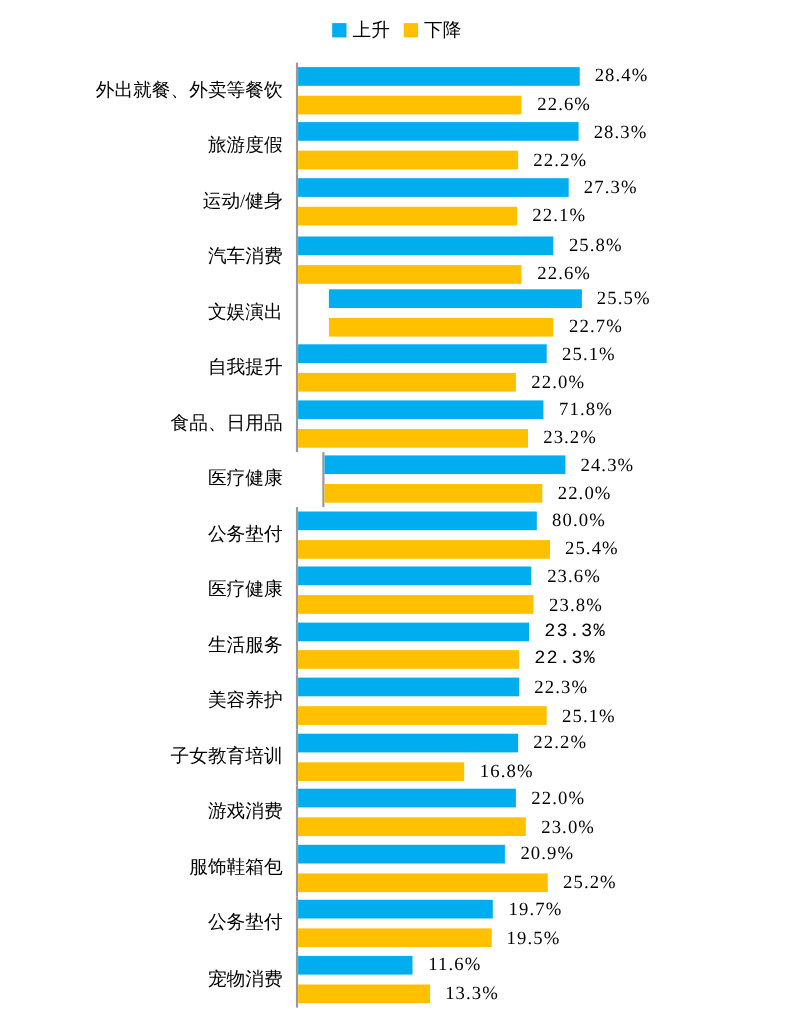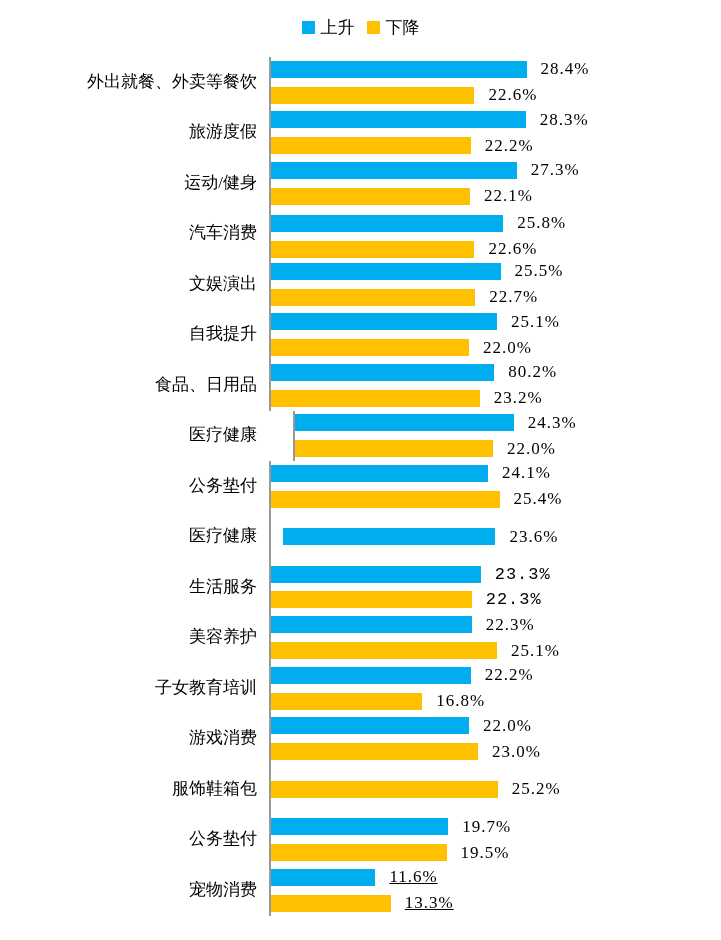--- a/index.html
+++ b/index.html
@@ -137,21 +137,21 @@
             <span class="val">25.8%</span>
           </div>
           <div class="bar-line">
             <div class="bar" style="background: rgb(255, 192, 0); width: 203.4px;"></div>
             <span class="val">22.6%</span>
           </div>
         </div>
       </div>
       <div class="row">
         <div class="cat">文娱演出</div>
-        <div class="bars" style="border-left-color: rgb(153, 153, 153);">
+        <div class="bars" style="border-left-color: rgb(153, 153, 153); padding-left: 28px;">
           <div class="bar-line">
             <div class="bar" style="background: rgb(0, 174, 239); width: 229.5px;"></div>
             <span class="val">25.5%</span>
           </div>
           <div class="bar-line">
             <div class="bar" style="background: rgb(255, 192, 0); width: 204.3px;"></div>
             <span class="val">22.7%</span>
           </div>
         </div>
       </div>
@@ -166,21 +166,21 @@
             <div class="bar" style="background: rgb(255, 192, 0); width: 198px;"></div>
             <span class="val">22.0%</span>
           </div>
         </div>
       </div>
       <div class="row">
         <div class="cat">食品、日用品</div>
         <div class="bars" style="border-left-color: rgb(153, 153, 153);">
           <div class="bar-line">
             <div class="bar" style="background: rgb(0, 174, 239); width: 223.2px;"></div>
-            <span class="val">80.2%</span>
+            <span class="val">71.8%</span>
           </div>
           <div class="bar-line">
             <div class="bar" style="background: rgb(255, 192, 0); width: 208.8px;"></div>
             <span class="val">23.2%</span>
           </div>
         </div>
       </div>
       <div class="row">
         <div class="cat">医疗健康</div>
         <div class="bars" style="border-left-color: rgb(153, 153, 153); margin-left: 24px;">
@@ -192,35 +192,39 @@
             <div class="bar" style="background: rgb(255, 192, 0); width: 198px;"></div>
             <span class="val">22.0%</span>
           </div>
         </div>
       </div>
       <div class="row">
         <div class="cat">公务垫付</div>
         <div class="bars" style="border-left-color: rgb(153, 153, 153);">
           <div class="bar-line">
             <div class="bar" style="background: rgb(0, 174, 239); width: 216.9px;"></div>
-            <span class="val">24.1%</span>
+            <span class="val">80.0%</span>
           </div>
           <div class="bar-line">
             <div class="bar" style="background: rgb(255, 192, 0); width: 228.6px;"></div>
             <span class="val">25.4%</span>
           </div>
         </div>
       </div>
       <div class="row">
         <div class="cat">医疗健康</div>
-        <div class="bars" style="border-left-color: rgb(153, 153, 153); padding-left: 12px;">
+        <div class="bars" style="border-left-color: rgb(153, 153, 153);">
           <div class="bar-line">
             <div class="bar" style="background: rgb(0, 174, 239); width: 212.4px;"></div>
             <span class="val">23.6%</span>
           </div>
+          <div class="bar-line">
+            <div class="bar" style="background: rgb(255, 192, 0); width: 214.2px;"></div>
+            <span class="val">23.8%</span>
+          </div>
         </div>
       </div>
       <div class="row">
         <div class="cat">生活服务</div>
         <div class="bars" style="border-left-color: rgb(153, 153, 153); font-family: Liberation Mono, monospace;">
           <div class="bar-line">
             <div class="bar" style="background: rgb(0, 174, 239); width: 209.7px;"></div>
             <span class="val">23.3%</span>
           </div>
           <div class="bar-line">
@@ -265,41 +269,45 @@
           <div class="bar-line">
             <div class="bar" style="background: rgb(255, 192, 0); width: 207px;"></div>
             <span class="val">23.0%</span>
           </div>
         </div>
       </div>
       <div class="row">
         <div class="cat">服饰鞋箱包</div>
         <div class="bars" style="border-left-color: rgb(153, 153, 153);">
           <div class="bar-line">
+            <div class="bar" style="background: rgb(0, 174, 239); width: 188.1px;"></div>
+            <span class="val">20.9%</span>
+          </div>
+          <div class="bar-line">
             <div class="bar" style="background: rgb(255, 192, 0); width: 226.8px;"></div>
             <span class="val">25.2%</span>
           </div>
         </div>
       </div>
       <div class="row">
         <div class="cat">公务垫付</div>
         <div class="bars" style="border-left-color: rgb(153, 153, 153);">
           <div class="bar-line">
             <div class="bar" style="background: rgb(0, 174, 239); width: 177.3px;"></div>
             <span class="val">19.7%</span>
           </div>
           <div class="bar-line">
             <div class="bar" style="background: rgb(255, 192, 0); width: 175.5px;"></div>
             <span class="val">19.5%</span>
           </div>
         </div>
       </div>
       <div class="row">
         <div class="cat">宠物消费</div>
-        <div class="bars" style="border-left-color: rgb(153, 153, 153); text-decoration: underline;">
+        <div class="bars" style="border-left-color: rgb(153, 153, 153);">
           <div class="bar-line">
             <div class="bar" style="background: rgb(0, 174, 239); width: 104.4px;"></div>
             <span class="val">11.6%</span>
           </div>
           <div class="bar-line">
             <div class="bar" style="background: rgb(255, 192, 0); width: 119.7px;"></div>
             <span class="val">13.3%</span>
           </div>
         </div>
       </div>

